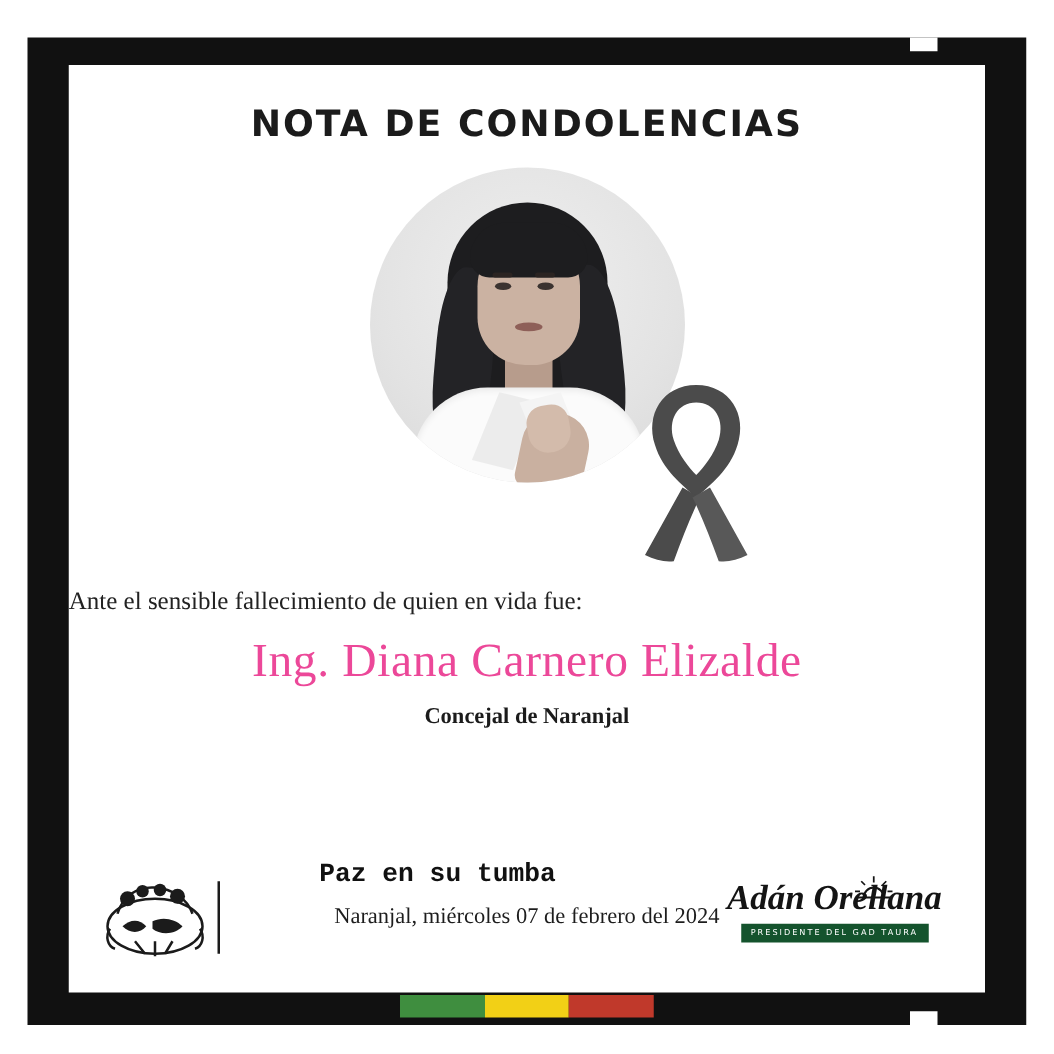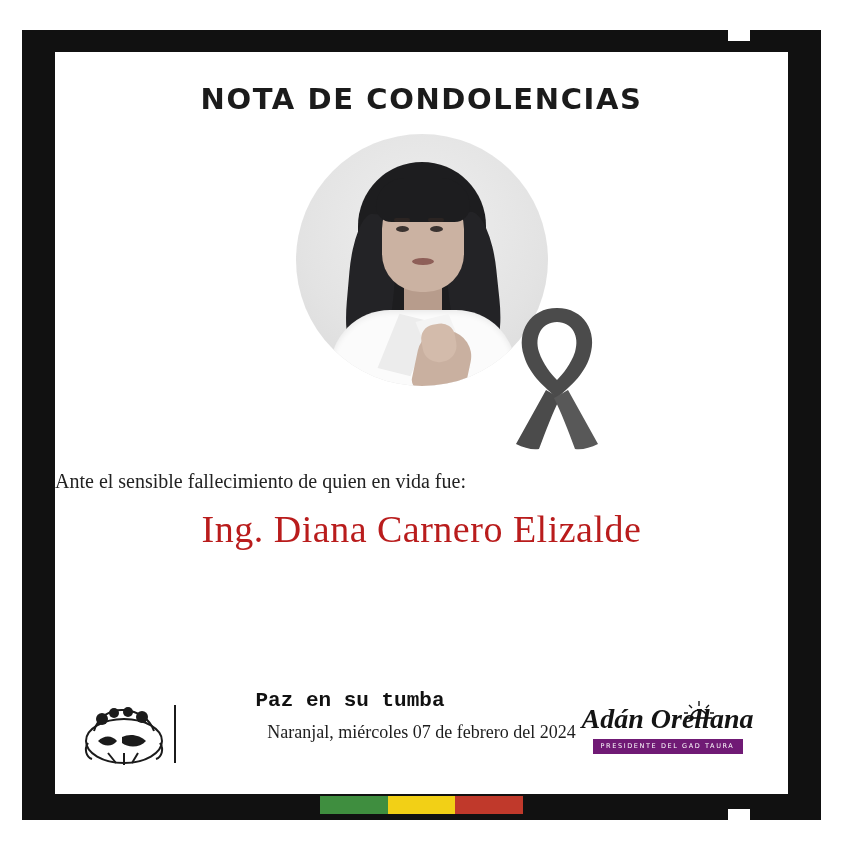--- a/index.html
+++ b/index.html
@@ -366,21 +366,21 @@
     position: absolute;
     left: 112px;
     top: -4px;
     width: 34px;
     height: 22px;
   }
   .logo-right .ribbon-bar {
     margin: 3px auto 0 auto;
     width: 150px;
     height: 15px;
-    background: #701a75;
+    background: #14532d;
     color: #ffffff;
     font-family: "DejaVu Sans", sans-serif;
     font-size: 6.5px;
     letter-spacing: 1.6px;
     line-height: 15px;
     position: relative;
   }
 </style>
 </head>
 <body>
@@ -419,22 +419,23 @@
         <path d="M55 6 C28 6 14 30 22 54 C28 74 44 86 55 96 C66 86 82 74 88 54 C96 30 82 6 55 6 Z
                  M55 20 C70 20 78 34 73 50 C69 62 61 72 55 78 C49 72 41 62 37 50 C32 34 40 20 55 20 Z" fill="#4b4b4b"></path>
         <path d="M44 88 C34 106 24 124 14 142 C22 146 30 148 37 147 C44 128 51 110 58 96 Z" fill="#4b4b4b"></path>
         <path d="M66 88 C76 106 86 124 96 142 C88 146 80 148 73 147 C66 128 59 110 52 96 Z" fill="#585858"></path>
         <circle cx="55" cy="49" r="8" fill="#ffffff"></circle>
       </svg>
     </div>
 
     <div class="lead">Ante el sensible fallecimiento de quien en vida fue:</div>
 
-    <div class="name" style="color:#b91c1c">Ing. Diana Carnero Elizalde</div>
-
+    <div class="name" style="color:#ec4899">Ing. Diana Carnero Elizalde</div>
+
+    <div class="role">Concejal de Naranjal</div>
 
 
     <div class="peace">Paz en su tumba</div>
 
     <div class="place-date">Naranjal, miércoles 07 de febrero del 2024</div>
 
     <div class="logo-left">
       <div class="emblem">
         <svg viewBox="0 0 84 70" width="84" height="70" aria-hidden="true">
           <ellipse cx="42" cy="40" rx="38" ry="22" fill="none" stroke="#1b1b1b" stroke-width="2"></ellipse>

